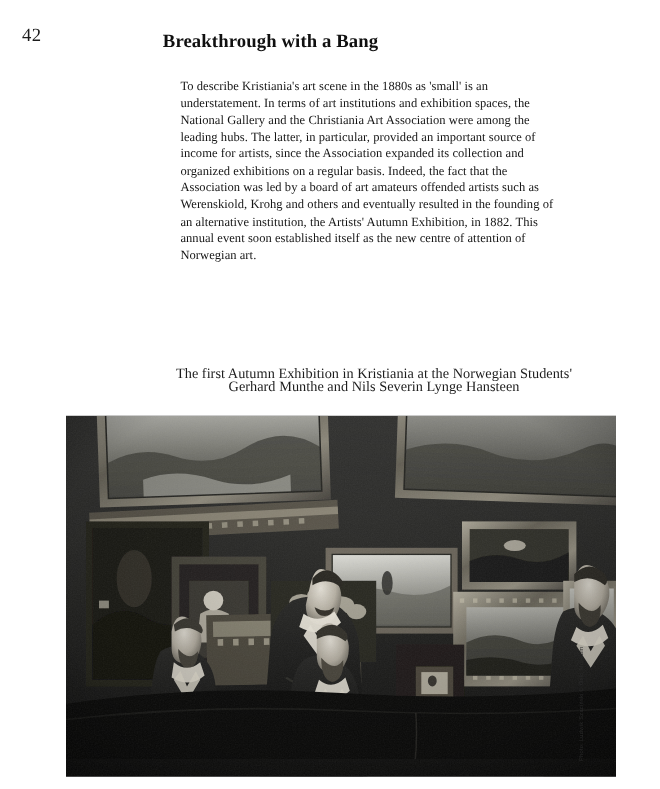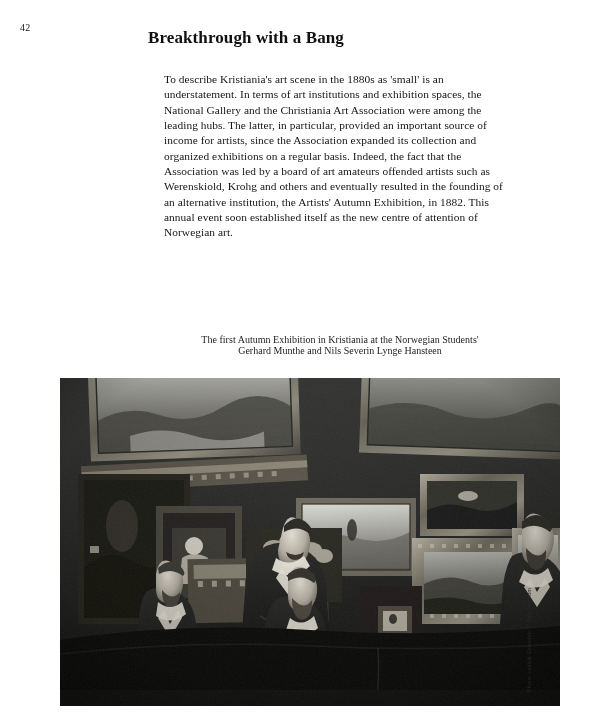--- a/index.html
+++ b/index.html
@@ -20,21 +20,21 @@
     position: absolute;
     inset: 0;
     background: #ffffff;
   }
 
   
   .folio {
     position: absolute;
     left: 20px;
     top: 22px;
-    font-size: 10px;
+    font-size: 17px;
     letter-spacing: 0.3px;
     color: #1c1c1c;
   }
 
   
   .chapter-title {
     position: absolute;
     left: 148px;
     top: 17px;
     font-size: 17px;
@@ -65,21 +65,21 @@
   .figure {
     position: absolute;
     left: 0;
     top: 318px;
     width: 600px;
   }
   .figure-caption {
     width: 500px;
     margin: 0 auto;
     text-align: center;
-    font-size: 10px;
+    font-size: 13px;
     line-height: 11.2px;
     color: #1d1d1d;
     letter-spacing: 0.02px;
   }
   .figure-caption span { display: block; }
 
   .photo-wrap {
     position: absolute;
     left: 20px;
     top: 44px;

